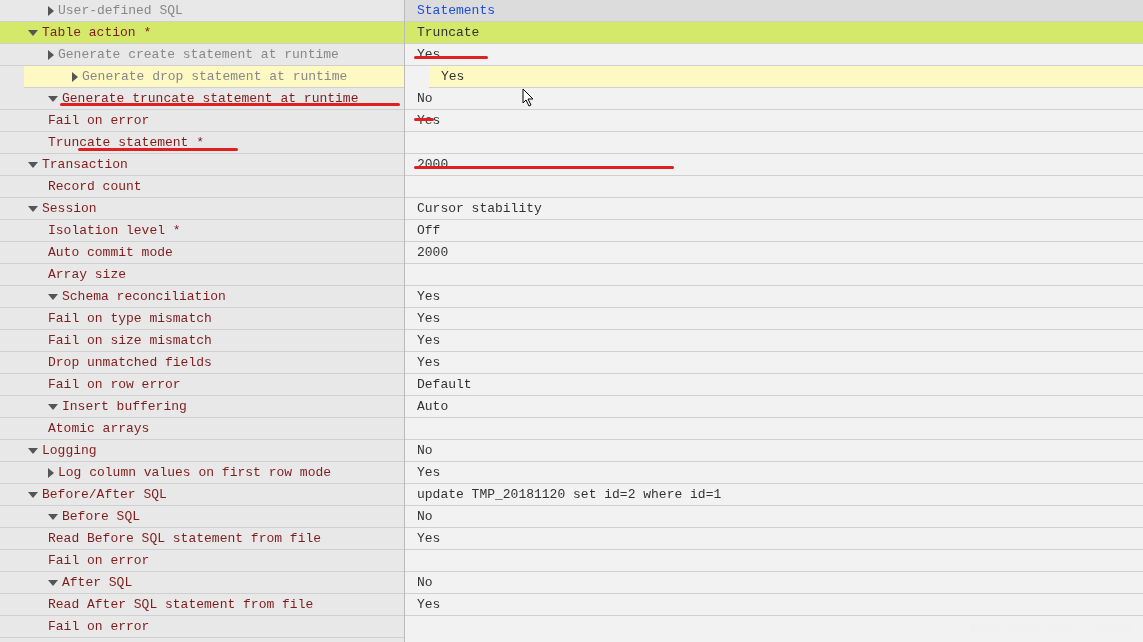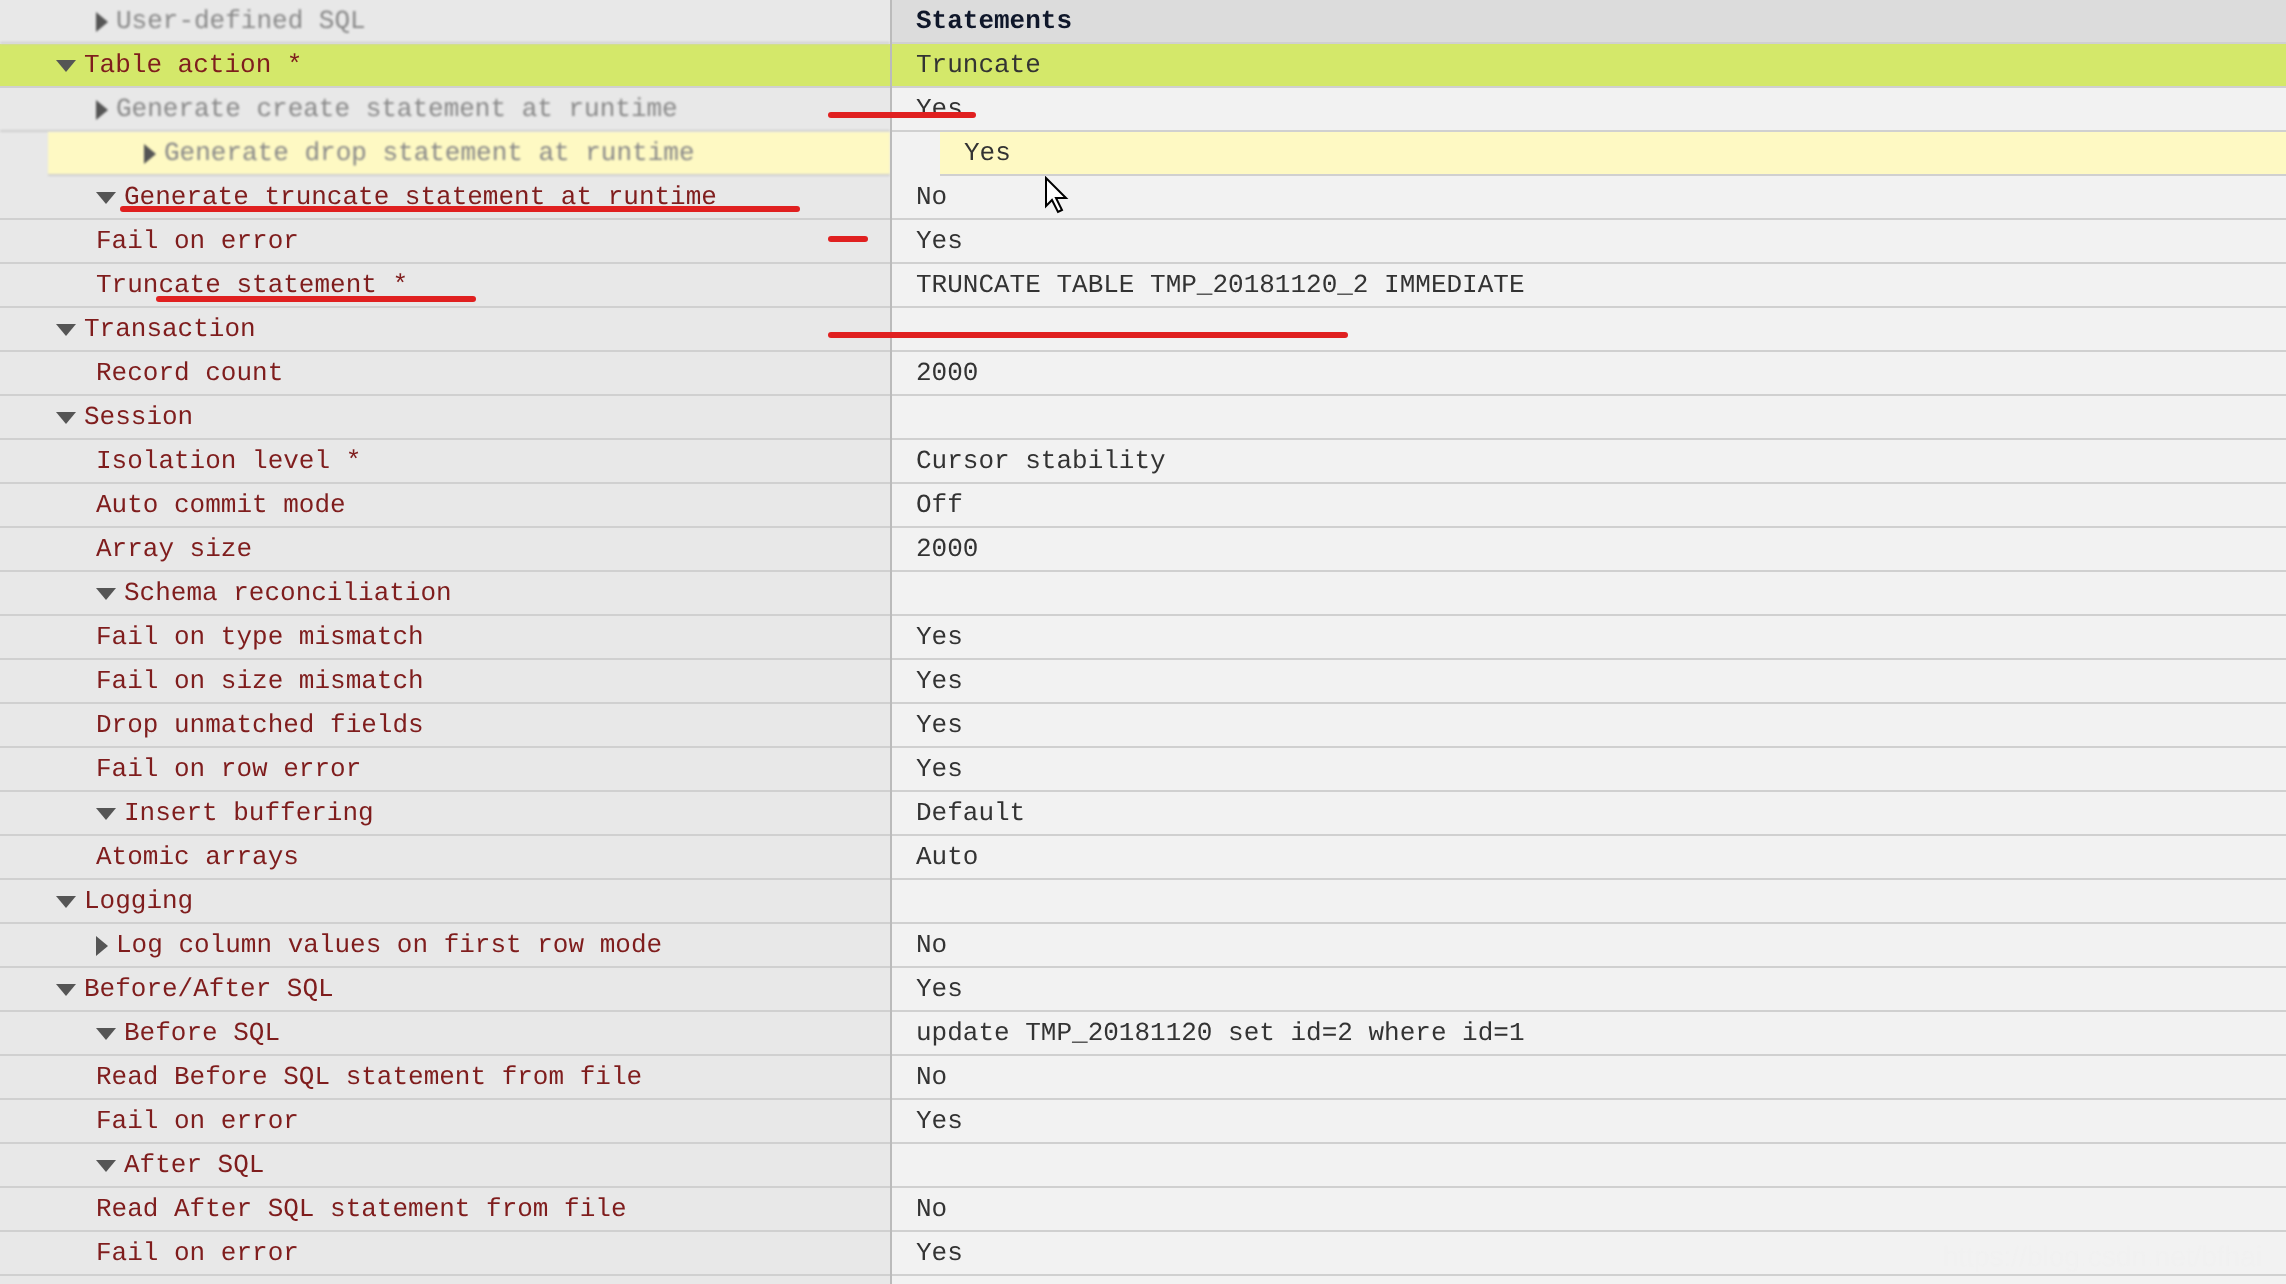--- a/index.html
+++ b/index.html
@@ -12,21 +12,21 @@
     height: 642px;
     overflow: hidden;
     position: relative;
   }
   .container {
     display: flex;
     width: 100%;
     height: 100%;
   }
   .left-panel {
-    width: 446px;
+    width: 405px;
     background: #e8e8e8;
     border-right: 1px solid #bbb;
     overflow: hidden;
   }
   .right-panel {
     flex: 1;
     background: #f2f2f2;
     overflow: hidden;
   }
   .row {
@@ -37,22 +37,22 @@
     white-space: nowrap;
     overflow: hidden;
     color: #7f1d1d;
   }
   .right-panel .row {
     padding-left: 12px;
     color: #333;
   }
   .row.header {
     background: #dcdcdc;
-    font-weight: bold;
-    color: #0f172a;
+    font-weight: normal;
+    color: #1d4ed8;
   }
   .row.highlight {
     background: #d4e86a;
   }
   .row.highlight2 {
     background: #fef9c3;
     margin-left: 24px;
   }
   .expander {
     display: inline-block;
@@ -136,21 +136,20 @@
     <div class="row indent-3"><span>Fail on error</span></div>
   </div>
 
   <div class="right-panel">
     <div class="row header"><span>Statements</span></div>
     <div class="row highlight"><span>Truncate</span></div>
     <div class="row"><span>Yes</span></div>
     <div class="row highlight2"><span>Yes</span></div>
     <div class="row"><span>No</span></div>
     <div class="row"><span>Yes</span></div>
-    <div class="row"><span>TRUNCATE TABLE TMP_20181120_2 IMMEDIATE</span></div>
     <div class="row"></div>
     <div class="row"><span>2000</span></div>
     <div class="row"></div>
     <div class="row"><span>Cursor stability</span></div>
     <div class="row"><span>Off</span></div>
     <div class="row"><span>2000</span></div>
     <div class="row"></div>
     <div class="row"><span>Yes</span></div>
     <div class="row"><span>Yes</span></div>
     <div class="row"><span>Yes</span></div>

